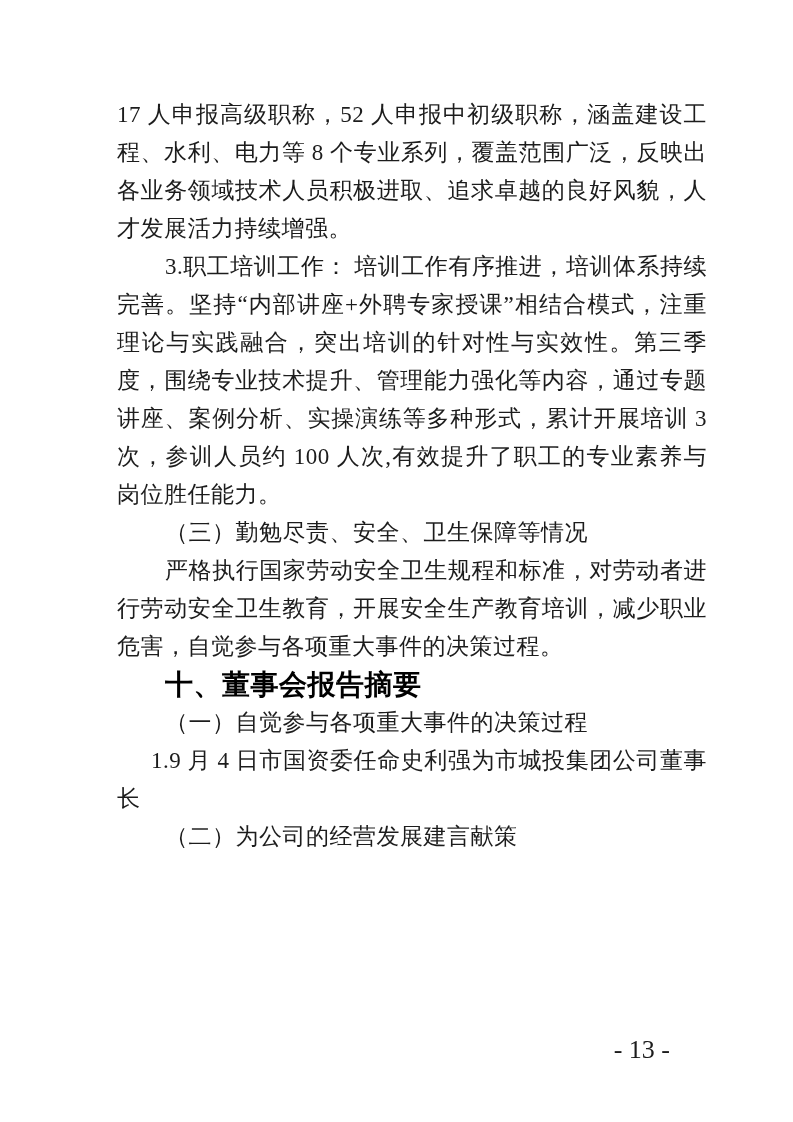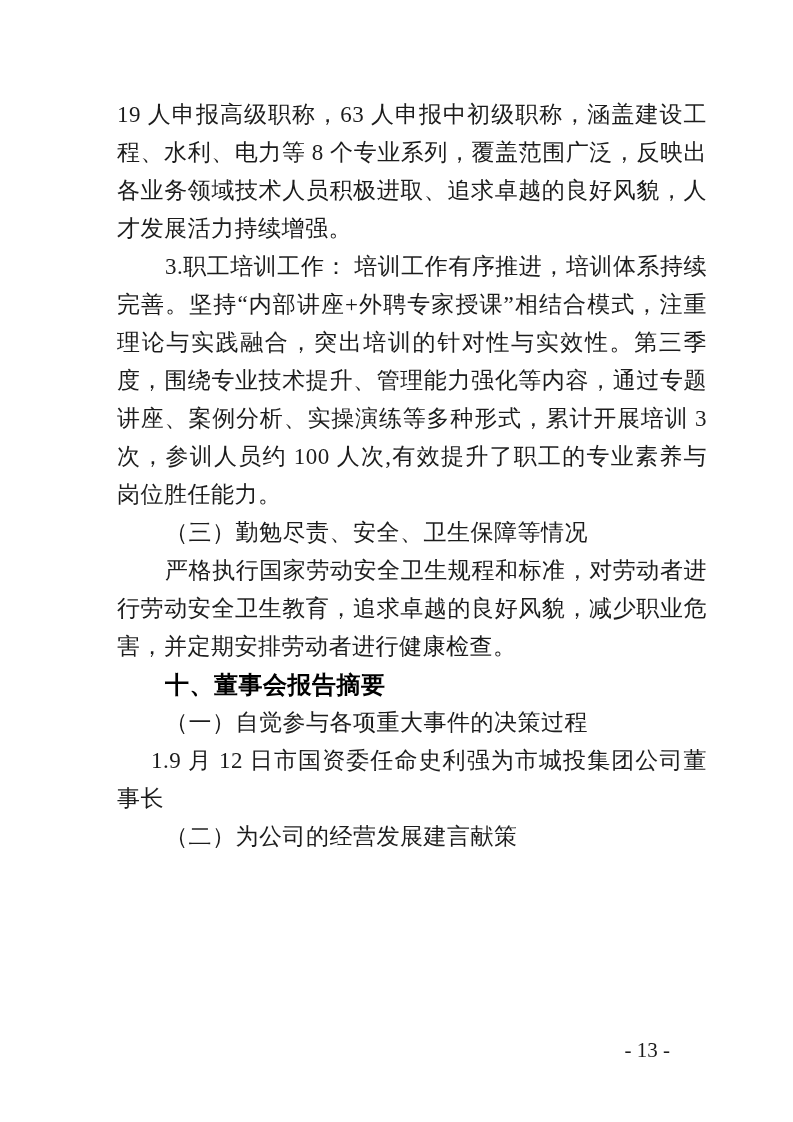--- a/index.html
+++ b/index.html
@@ -31,42 +31,42 @@
     margin: 0;
     padding: 0;
   }
   p.indent-normal { text-indent: 48px; }
   p.indent-small  { text-indent: 34px; }
   p.indent-none   { text-indent: 0; }
   p.heading {
     font-family: "Liberation Sans", "DejaVu Sans", sans-serif;
     font-weight: bold;
     color: #000000;
-    font-size: 24px;
+    font-size: 28px;
   }
   .page-number {
     position: absolute;
     left: 117px;
     top: 1036px;
     width: 553px;
     text-align: right;
-    font-size: 21px;
+    font-size: 26px;
     line-height: 28px;
     color: #1c1c1c;
     font-family: "Liberation Serif", "DejaVu Serif", serif;
   }
 </style>
 </head>
 <body>
 
 <div class="page">
   <div class="doc-body">
-      <p class="indent-none">19 人申报高级职称，63 人申报中初级职称，涵盖建设工程、水利、电力等 8 个专业系列，覆盖范围广泛，反映出各业务领域技术人员积极进取、追求卓越的良好风貌，人才发展活力持续增强。</p>
+      <p class="indent-none">17 人申报高级职称，52 人申报中初级职称，涵盖建设工程、水利、电力等 8 个专业系列，覆盖范围广泛，反映出各业务领域技术人员积极进取、追求卓越的良好风貌，人才发展活力持续增强。</p>
       <p class="indent-normal">3.职工培训工作： 培训工作有序推进，培训体系持续完善。坚持“内部讲座+外聘专家授课”相结合模式，注重理论与实践融合，突出培训的针对性与实效性。第三季度，围绕专业技术提升、管理能力强化等内容，通过专题讲座、案例分析、实操演练等多种形式，累计开展培训 3 次，参训人员约 100 人次,有效提升了职工的专业素养与岗位胜任能力。</p>
       <p class="indent-normal">（三）勤勉尽责、安全、卫生保障等情况</p>
-      <p class="indent-normal">严格执行国家劳动安全卫生规程和标准，对劳动者进行劳动安全卫生教育，追求卓越的良好风貌，减少职业危害，并定期安排劳动者进行健康检查。</p>
+      <p class="indent-normal">严格执行国家劳动安全卫生规程和标准，对劳动者进行劳动安全卫生教育，开展安全生产教育培训，减少职业危害，自觉参与各项重大事件的决策过程。</p>
       <p class="indent-normal heading">十、董事会报告摘要</p>
       <p class="indent-normal">（一）自觉参与各项重大事件的决策过程</p>
-      <p class="indent-small">1.9 月 12 日市国资委任命史利强为市城投集团公司董事长</p>
+      <p class="indent-small">1.9 月 4 日市国资委任命史利强为市城投集团公司董事长</p>
       <p class="indent-normal">（二）为公司的经营发展建言献策</p>
     </div>
   <div class="page-number">- 13 -</div>
 </div>
 
 </body></html>

